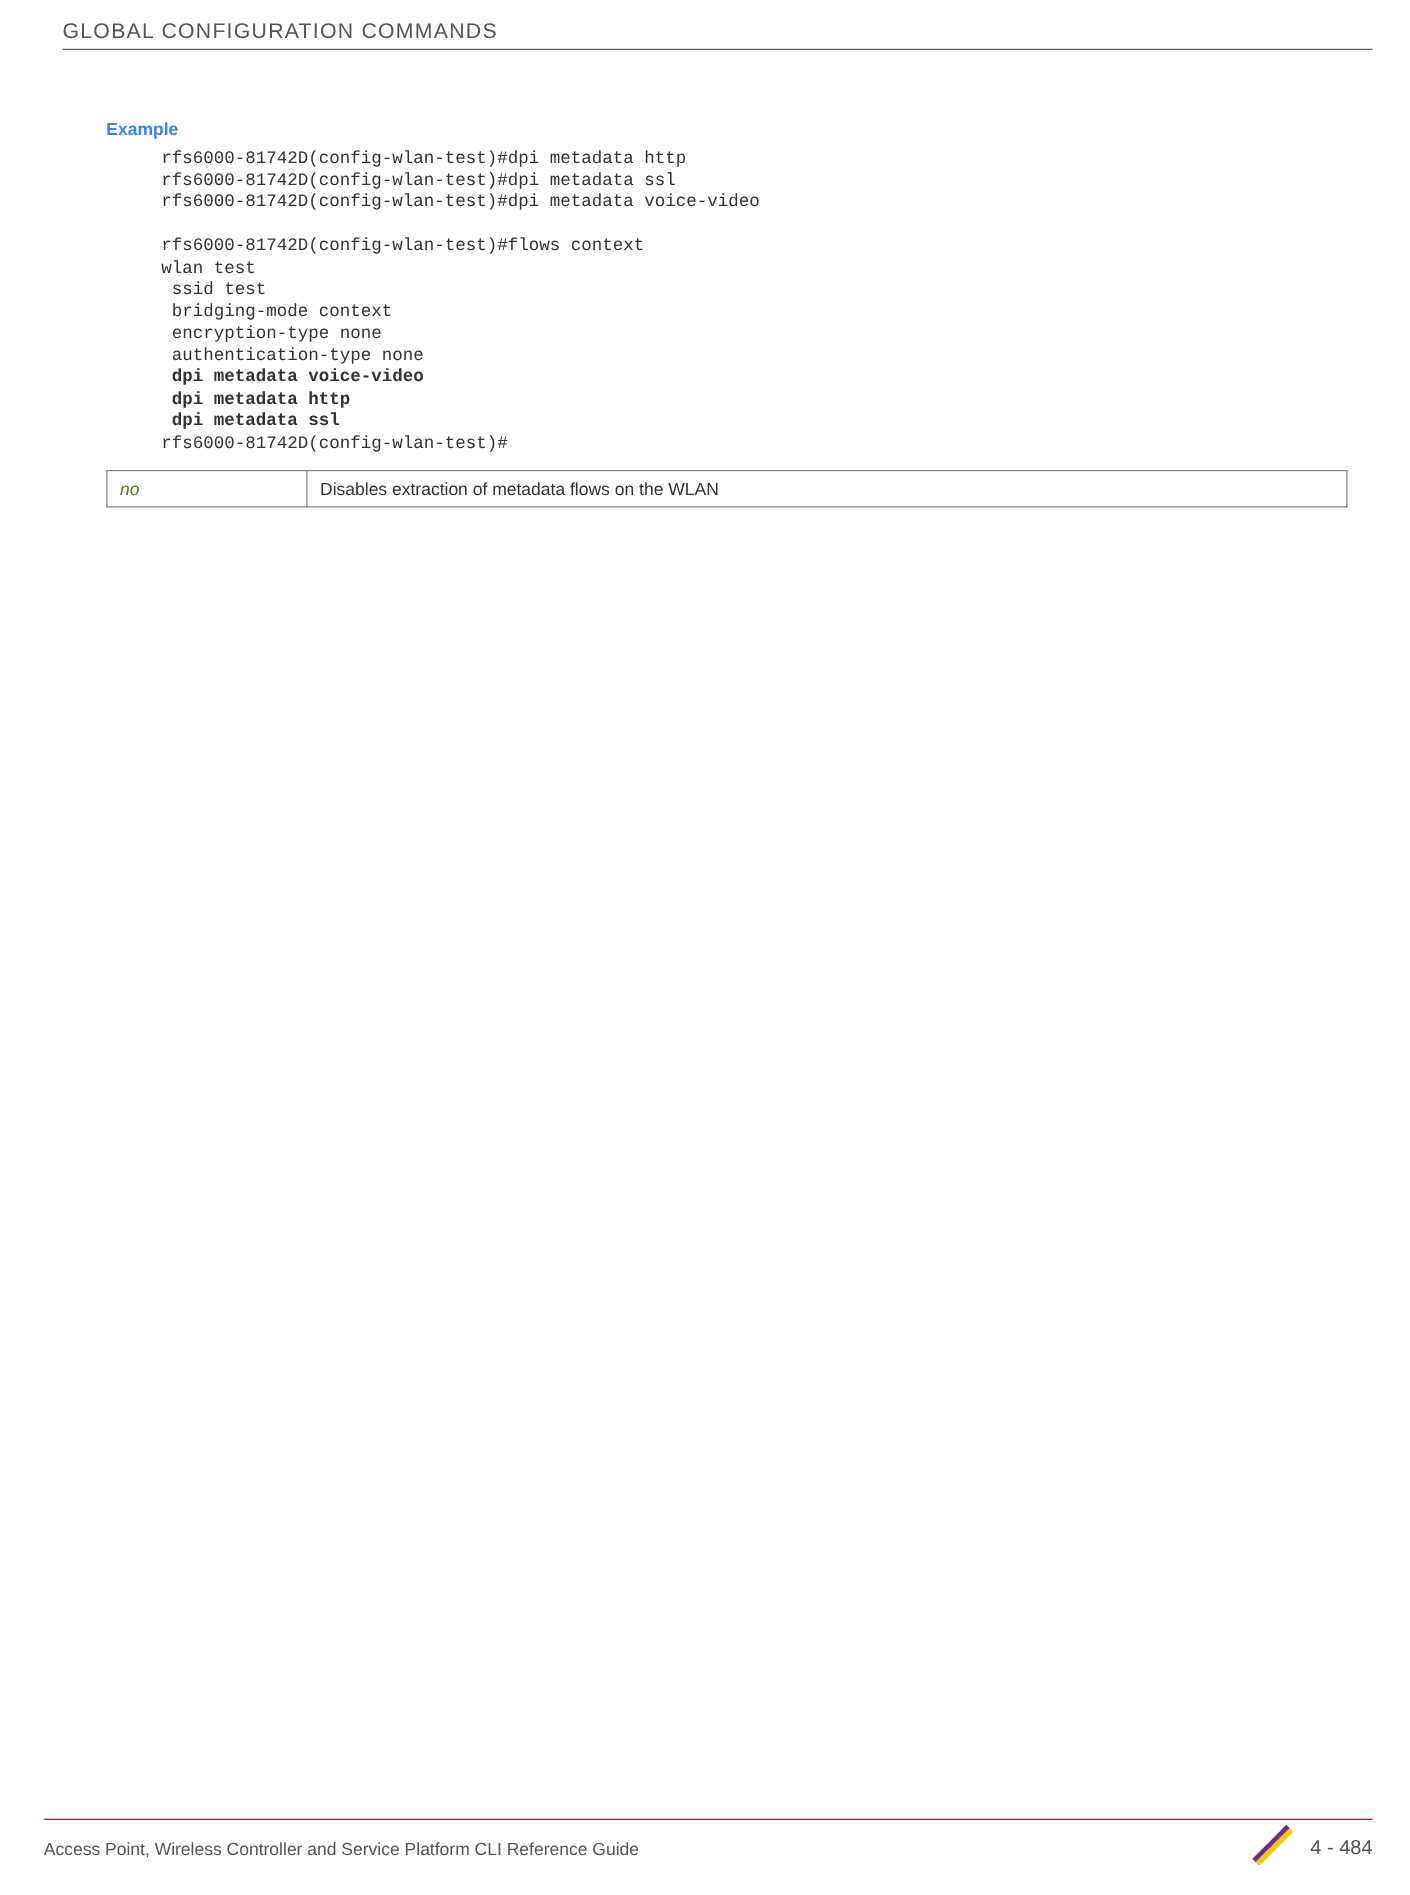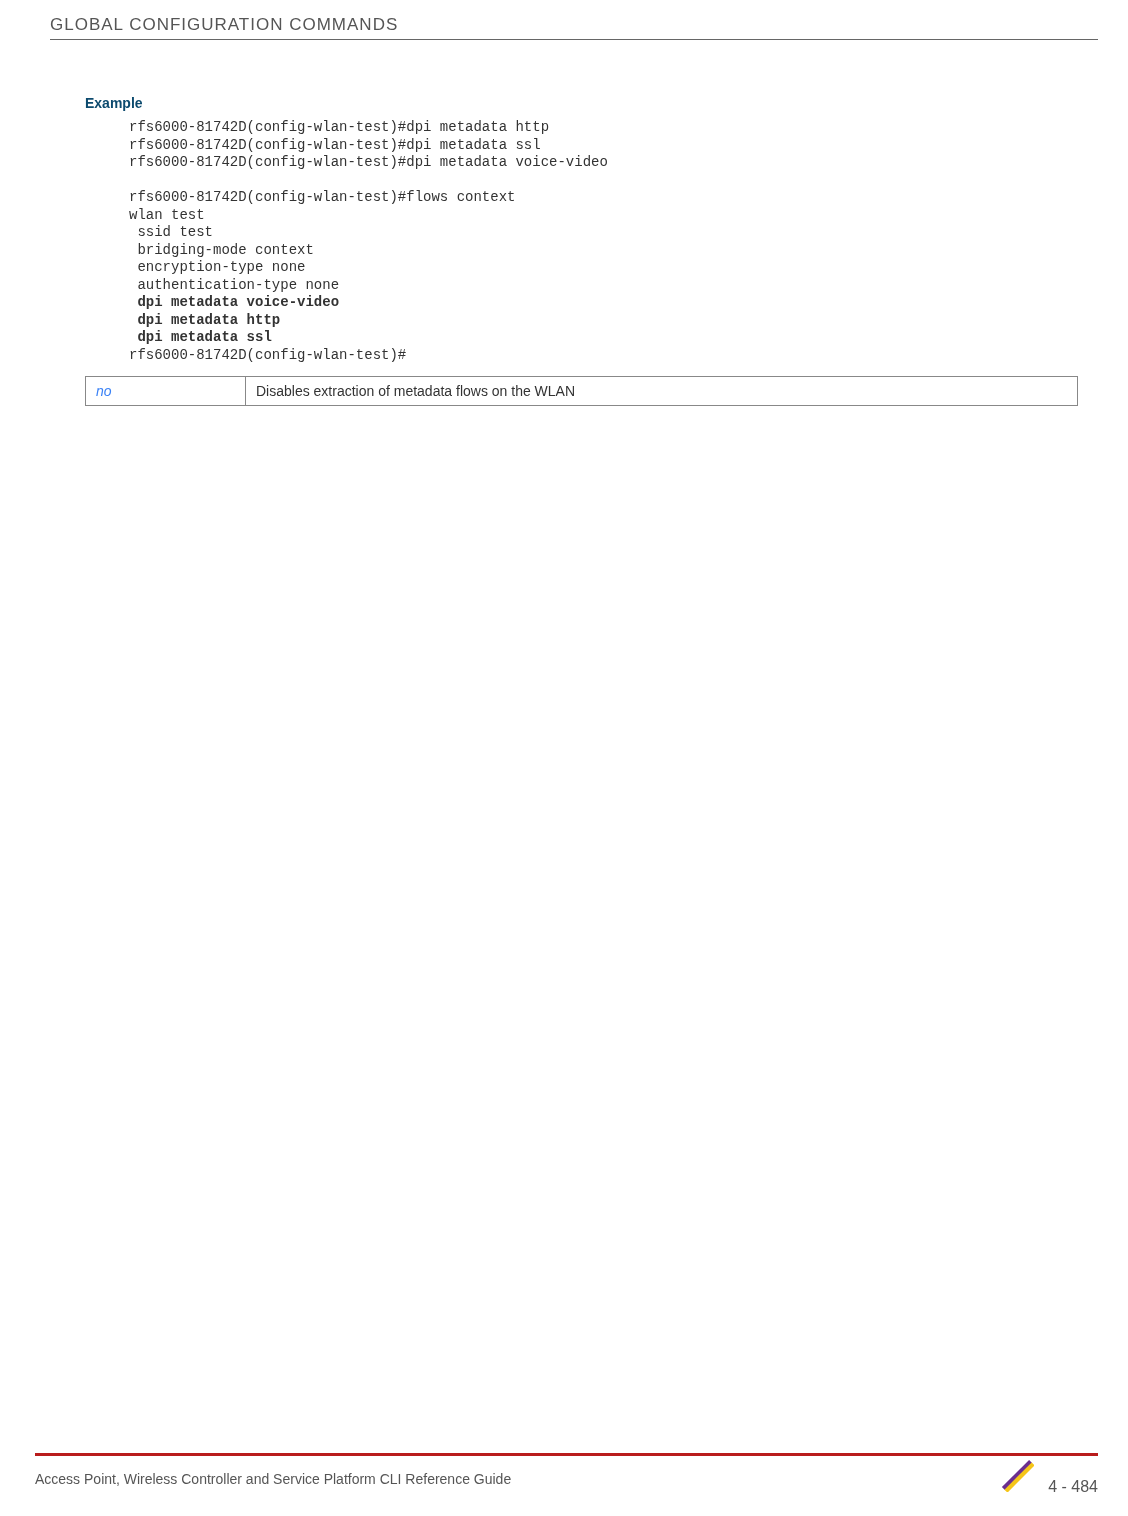--- a/index.html
+++ b/index.html
@@ -38,21 +38,21 @@
       position: absolute;
       top: 95px;
       left: 85px;
       right: 50px;
     }
     .section-heading {
       font-weight: bold;
       font-size: 14px;
       margin-bottom: 8px;
       font-family: Arial, sans-serif;
-      color: #0c4a6e;
+      color: #3b82f6;
     }
     .code-block {
       font-family: "Courier New", Courier, monospace;
       font-size: 14px;
       white-space: pre;
       line-height: 1.25;
       margin-left: 44px;
       margin-bottom: 12px;
       color: #333;
     }
@@ -66,47 +66,47 @@
     }
     .related-table td {
       border: 1px solid #888;
       padding: 6px 10px;
       font-size: 14px;
       vertical-align: top;
     }
     .related-table td.cmd-col {
       width: 160px;
       font-style: italic;
-      color: #3b82f6;
+      color: #4d7c0f;
       font-family: Arial, sans-serif;
     }
     .related-table td.desc-col {
       color: #333;
       font-family: Arial, sans-serif;
     }
     .footer {
       position: absolute;
       bottom: 20px;
       left: 35px;
       right: 30px;
-      border-top: 3px solid #b91c1c;
+      border-top: 1px solid #b91c1c;
       padding-top: 6px;
       display: flex;
       align-items: center;
       justify-content: space-between;
       font-size: 14px;
     }
     .footer-left {
       color: #555;
       font-family: Arial, sans-serif;
       font-weight: 300;
     }
     .footer-right {
       display: flex;
-      align-items: flex-end;
+      align-items: center;
       gap: 14px;
     }
     .footer-pg {
       color: #555;
       font-size: 16px;
       font-family: Arial, sans-serif;
     }
     .footer-icon {
       width: 34px;
       height: 34px;

